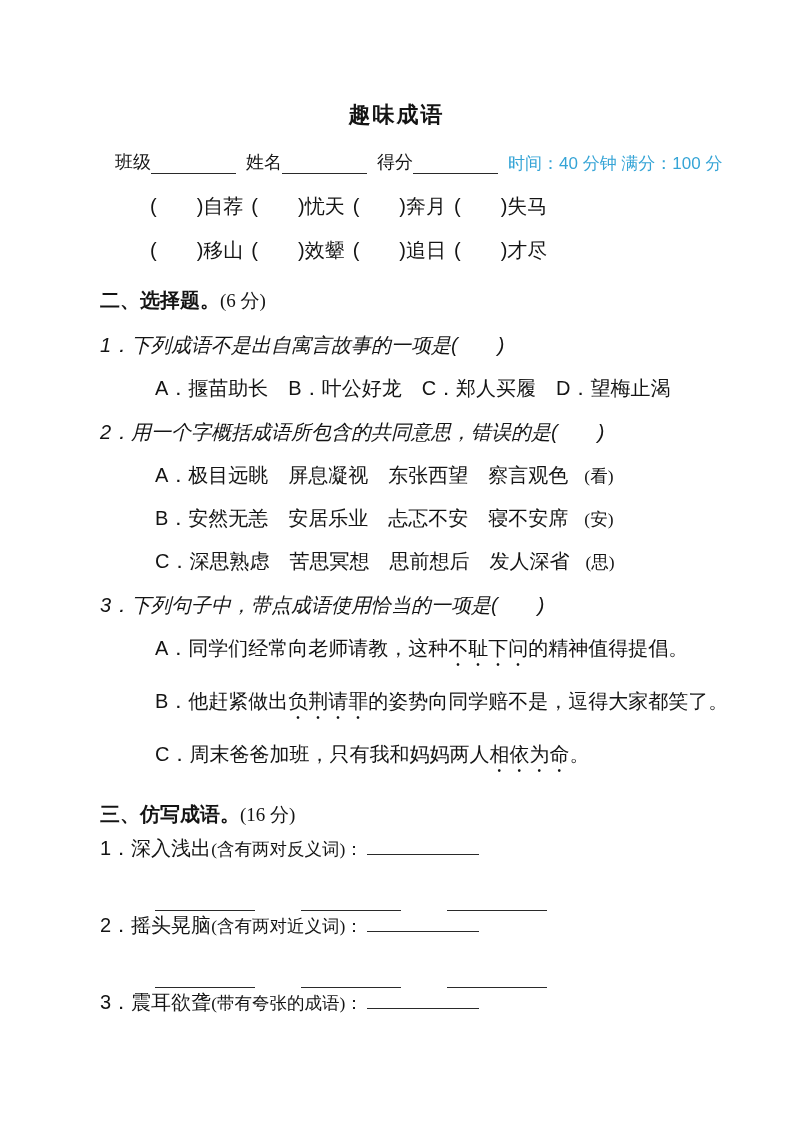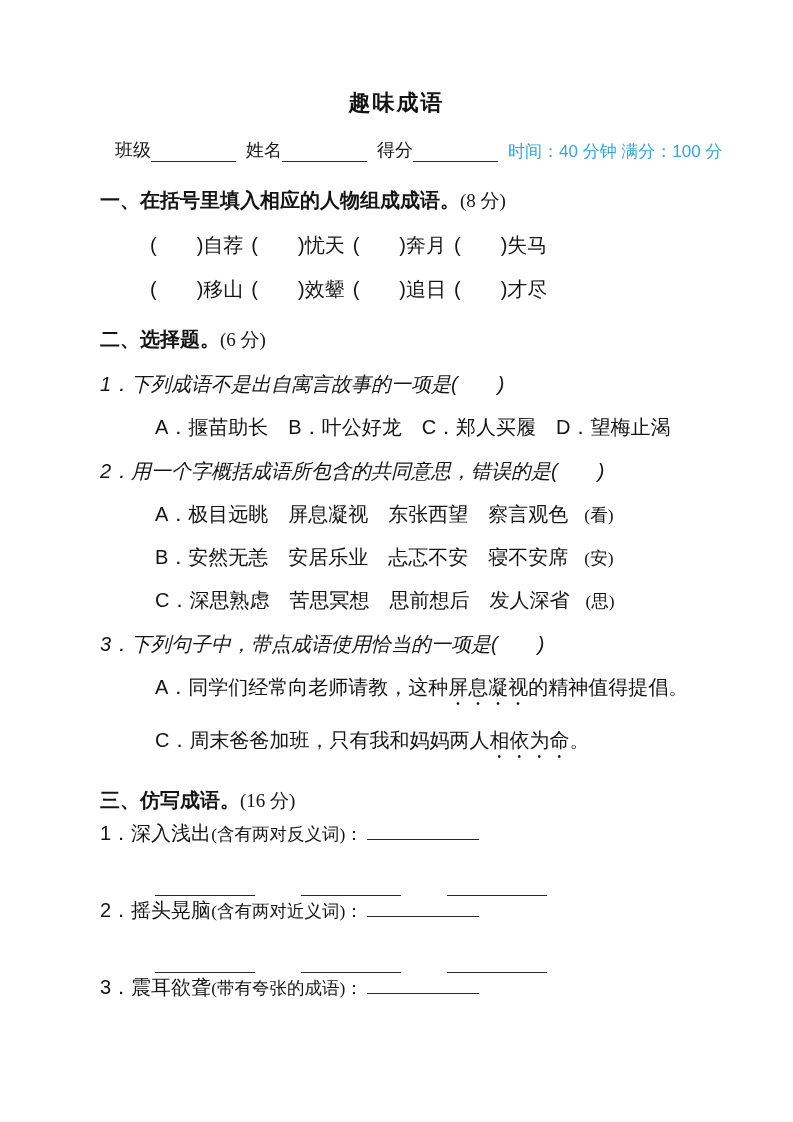--- a/index.html
+++ b/index.html
@@ -16,20 +16,21 @@
     position: relative;
     overflow: hidden;
   }
 
   .title {
     padding-top: 90px;
     text-align: center;
     font-size: 22px;
     font-weight: 700;
     letter-spacing: 2px;
+    margin-top: 12px;
   }
 
   .header-row {
     display: flex;
     align-items: flex-end;
     margin: 24px 76px 16px 115px;
     font-size: 18px;
     white-space: nowrap;
   }
   .field { display: inline-flex; align-items: flex-end; margin-right: 10px; }
@@ -104,23 +105,20 @@
       <span>姓名</span>
       <span class="blank w85"></span>
     </span>
     <span class="field">
       <span>得分</span>
       <span class="blank w85"></span>
     </span>
     <span class="meta">时间：40 分钟 满分：100 分</span>
   </div>
 
-  <div class="section-heading">
-    <span>一、在括号里填入相应的人物组成成语。</span><span class="score">(8 分)</span>
-  </div>
   <div class="bracket-row">
     <span>(　　)自荐</span>
     <span>(　　)忧天</span>
     <span>(　　)奔月</span>
     <span>(　　)失马</span>
   </div>
   <div class="bracket-row">
     <span>(　　)移山</span>
     <span>(　　)效颦</span>
     <span>(　　)追日</span>
@@ -140,21 +138,24 @@
   </div>
   <div class="option">
     <span>B．安然无恙　安居乐业　忐忑不安　寝不安席</span><span class="hint hint-gap">(安)</span>
   </div>
   <div class="option">
     <span>C．深思熟虑　苦思冥想　思前想后　发人深省</span><span class="hint hint-gap">(思)</span>
   </div>
 
   <div class="stem">3．下列句子中，带点成语使用恰当的一项是(　　)</div>
   <div class="option">
-    <span>A．同学们经常向老师请教，这种</span><span class="em-dots">屏息凝视</span><span>的精神值得提倡。</span>
+    <span>A．同学们经常向老师请教，这种</span><span class="em-dots">不耻下问</span><span>的精神值得提倡。</span>
+  </div>
+  <div class="option">
+    <span>B．他赶紧做出</span><span class="em-dots">负荆请罪</span><span>的姿势向同学赔不是，逗得大家都笑了。</span>
   </div>
   <div class="option">
     <span>C．周末爸爸加班，只有我和妈妈两人</span><span class="em-dots">相依为命</span><span>。</span>
   </div>
 
   <div class="section-heading">
     <span>三、仿写成语。</span><span class="score">(16 分)</span>
   </div>
 
   <div class="fill-line">

